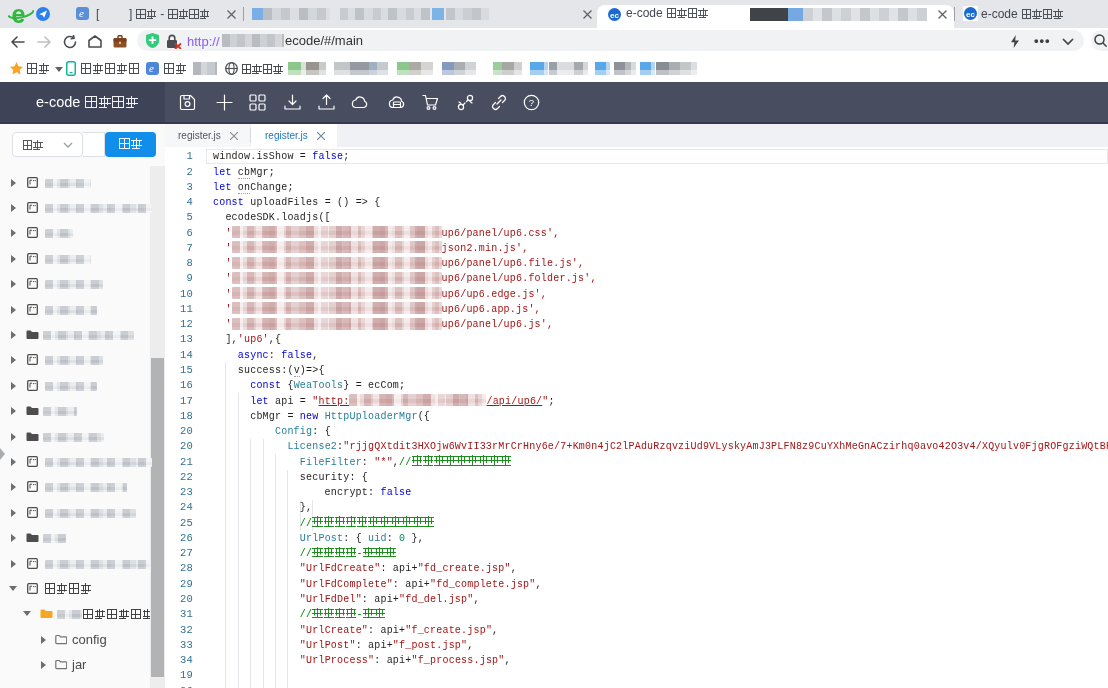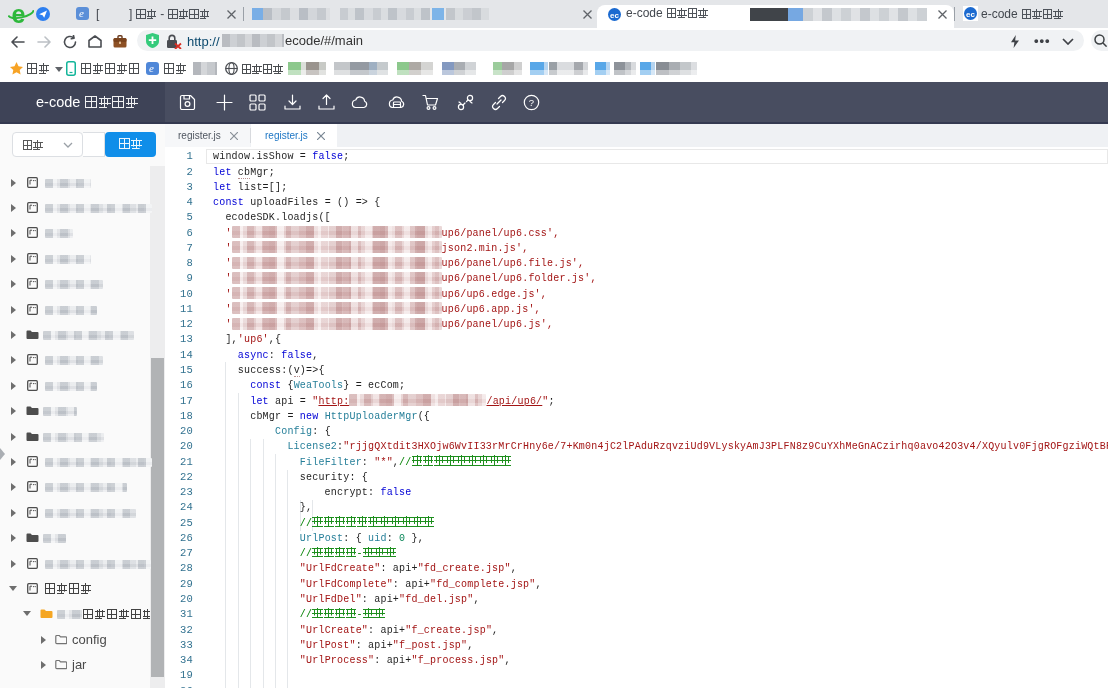--- a/index.html
+++ b/index.html
@@ -161,21 +161,21 @@
 <div class="ab" id="spill"></div>
 <svg class="ab" style="left:146px;top:33px" width="13" height="15" viewBox="0 0 13 15" xmlns="http://www.w3.org/2000/svg">
     <path d="M6.5 0 L13 2 V8 C13 12 9.5 14.3 6.5 15 C3.5 14.3 0 12 0 8 V2 Z" fill="#35cb7c"></path>
     <path d="M6.5 3.5 V11 M2.8 7.2 H10.2" stroke="#fff" stroke-width="1.8"></path>
   </svg>
 <svg class="ab" style="left:166px;top:34px" width="16" height="15" viewBox="0 0 16 15" xmlns="http://www.w3.org/2000/svg">
     <rect x="1" y="6" width="10" height="8" rx="1.3" fill="#4a4d52"></rect>
     <path d="M3.2 6 V4.2 A2.8 2.8 0 0 1 8.8 4.2 V6" fill="none" stroke="#4a4d52" stroke-width="1.6"></path>
     <path d="M9 9.5 L15 15 M15 9.5 L9 15" stroke="#d93025" stroke-width="1.8"></path>
   </svg>
-<div class="ab url" style="left:187px;top:31px;color:#0c4a6e">http://</div>
+<div class="ab url" style="left:187px;top:31px;color:#8b5cf6">http://</div>
 <div class="ab" style="left:222px;top:34px;width:62px;height:13px;background:repeating-linear-gradient(90deg,#b9bcc1 0 8px,#cdd0d4 8px 15px,#c2c5c9 15px 23px,#d4d6d9 23px 30px)"></div>
 <div class="ab url" style="left:285px;top:30px;color:#333">ecode/#/main</div>
 <svg class="ab" style="left:1010px;top:35px" width="10" height="13" viewBox="0 0 10 13" xmlns="http://www.w3.org/2000/svg">
     <path d="M5.8 0 L1 7.2 H4.4 L3.6 13 L9 5.4 H5.2 Z" fill="#3f4247"></path>
   </svg>
 <div class="ab" style="left:1034px;top:33px;color:#3f4247;font-size:13px;letter-spacing:1px;font-weight:bold">•••</div>
 <svg class="ab" style="left:1062px;top:38px" width="12" height="7" viewBox="0 0 12 7" xmlns="http://www.w3.org/2000/svg">
     <path d="M1 1 L6 6 L11 1" fill="none" stroke="#3f4247" stroke-width="1.7"></path>
   </svg>
 <svg class="ab" style="left:1094px;top:34px" width="13" height="13" viewBox="0 0 13 13" xmlns="http://www.w3.org/2000/svg">
@@ -566,21 +566,21 @@
     <div>31</div>
     <div>32</div>
     <div>33</div>
     <div>34</div>
     <div>19</div>
     <div>36</div>
   </div>
 <div class="ab mono b" id="code">
     <div class="ln">window.isShow = <span class="k">false</span>;</div>
     <div class="ln"><span class="k">let</span> <span class="sq">cb</span>Mgr;</div>
-    <div class="ln"><span class="k">let</span> list=[];</div>
+    <div class="ln"><span class="k">let</span> <span class="sq">on</span>Change;</div>
     <div class="ln"><span class="k">const</span> uploadFiles = () =&gt; {</div>
     <div class="ln">  ecodeSDK.loadjs([</div>
     <div class="ln">  <span class="s">'</span><span class="cmos" style="width:210px"></span><span class="s">up6/panel/up6.css',</span></div>
     <div class="ln">  <span class="s">'</span><span class="cmos" style="width:210px"></span><span class="s">json2.min.js',</span></div>
     <div class="ln">  <span class="s">'</span><span class="cmos" style="width:210px"></span><span class="s">up6/panel/up6.file.js',</span></div>
     <div class="ln">  <span class="s">'</span><span class="cmos" style="width:210px"></span><span class="s">up6/panel/up6.folder.js',</span></div>
     <div class="ln">  <span class="s">'</span><span class="cmos" style="width:210px"></span><span class="s">up6/up6.edge.js',</span></div>
     <div class="ln">  <span class="s">'</span><span class="cmos" style="width:210px"></span><span class="s">up6/up6.app.js',</span></div>
     <div class="ln">  <span class="s">'</span><span class="cmos" style="width:210px"></span><span class="s">up6/panel/up6.js',</span></div>
     <div class="ln">  ],<span class="s">'up6'</span>,{</div>

